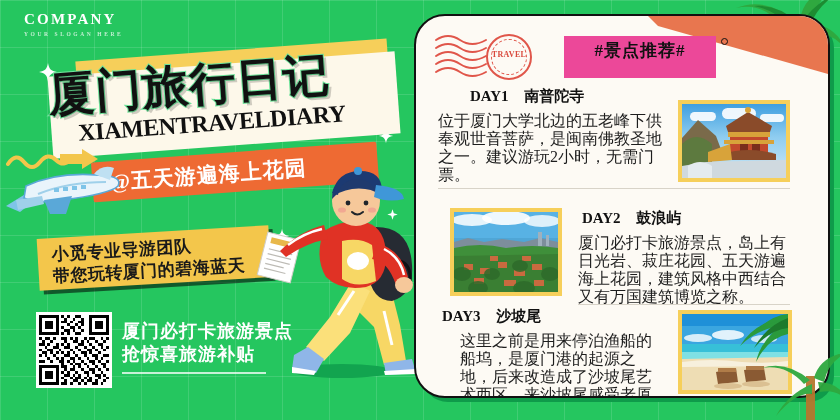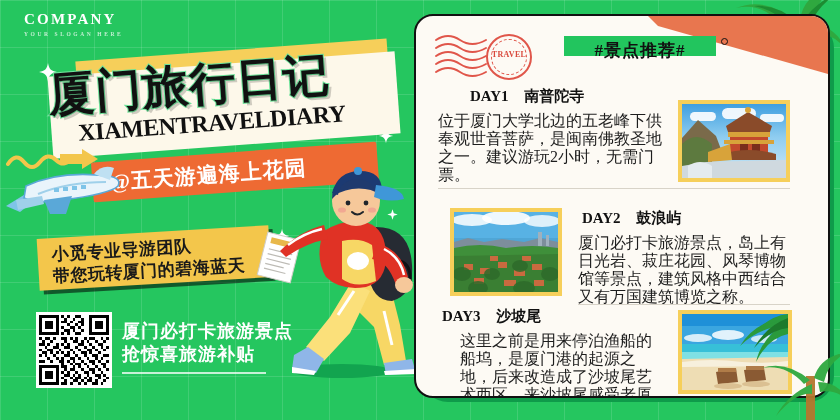--- a/index.html
+++ b/index.html
@@ -116,21 +116,21 @@
   .palm{position:absolute;right:-6px;top:-8px;width:150px;height:104px;}
   .palm2{position:absolute;right:-10px;bottom:-14px;width:96px;height:80px;opacity:.95;}
 
   
   .panel-shadow{
     position:absolute;left:422px;top:22px;width:412px;height:380px;
     background:#0f9b4a;border-radius:26px;
   }
   .panel{
     position:absolute;left:414px;top:14px;width:412px;height:380px;
-    background:#fdfaf4;border:2px solid #111;border-radius:19px;overflow:hidden;
+    background:#fdfaf4;border:2px solid #111;border-radius:31px;overflow:hidden;
   }
   .panel-orange-tri{
     position:absolute;right:0;top:0;width:180px;height:58px;overflow:hidden;
   }
 
   
   .stamp{position:absolute;left:18px;top:14px;width:118px;height:54px;}
   .stamp .circle{
     position:absolute;left:52px;top:4px;width:46px;height:46px;border-radius:50%;
     border:2px solid #e0564a;box-sizing:border-box;
@@ -139,22 +139,22 @@
     position:absolute;left:57px;top:9px;width:36px;height:36px;border-radius:50%;
     border:1px dashed #e0564a;box-sizing:border-box;
   }
   .stamp .lbl{
     position:absolute;left:52px;top:20px;width:46px;text-align:center;
     color:#d9493c;font-size:8px;font-weight:900;letter-spacing:.4px;
   }
 
   
   .sec-head{
-    position:absolute;left:148px;top:20px;width:152px;height:20px;
-    background:#22c55e;
+    position:absolute;left:148px;top:20px;width:152px;height:42px;
+    background:#ec4899;
   }
   .sec-head .t{
     position:absolute;left:0;top:3px;width:152px;text-align:center;
     font-size:17px;font-weight:900;color:#111;letter-spacing:1px;white-space:nowrap;
   }
   .sec-dot{
     position:absolute;left:305px;top:22px;width:7px;height:7px;border:1.5px solid #111;
     border-radius:50%;box-sizing:border-box;
   }
 
@@ -607,21 +607,21 @@
             </g>
           </svg>
         </div>
       </div>
       <div class="title-h" style="left:162px;top:8px;">
         <span class="hl"></span>
         <span>DAY2</span>
         <span style="display:inline-block;width:8px;"></span>
         <span>鼓浪屿</span>
       </div>
-      <div class="body" style="left:162px;top:32px;width:214px;">厦门必打卡旅游景点，岛上有日光岩、菽庄花园、风琴博物馆等景点，建筑风格中西结合又有万国建筑博览之称。</div>
+      <div class="body" style="left:162px;top:32px;width:214px;">厦门必打卡旅游景点，岛上有日光岩、菽庄花园、五天游遍海上花园，建筑风格中西结合又有万国建筑博览之称。</div>
       <div class="rule" style="left:162px;top:102px;width:212px;"></div>
     </div>
 
     <div class="day" style="top:292px;">
       <div class="title-h" style="left:22px;top:0;">
         <span class="hl"></span>
         <span>DAY3</span>
         <span style="display:inline-block;width:8px;"></span>
         <span>沙坡尾</span>
       </div>

